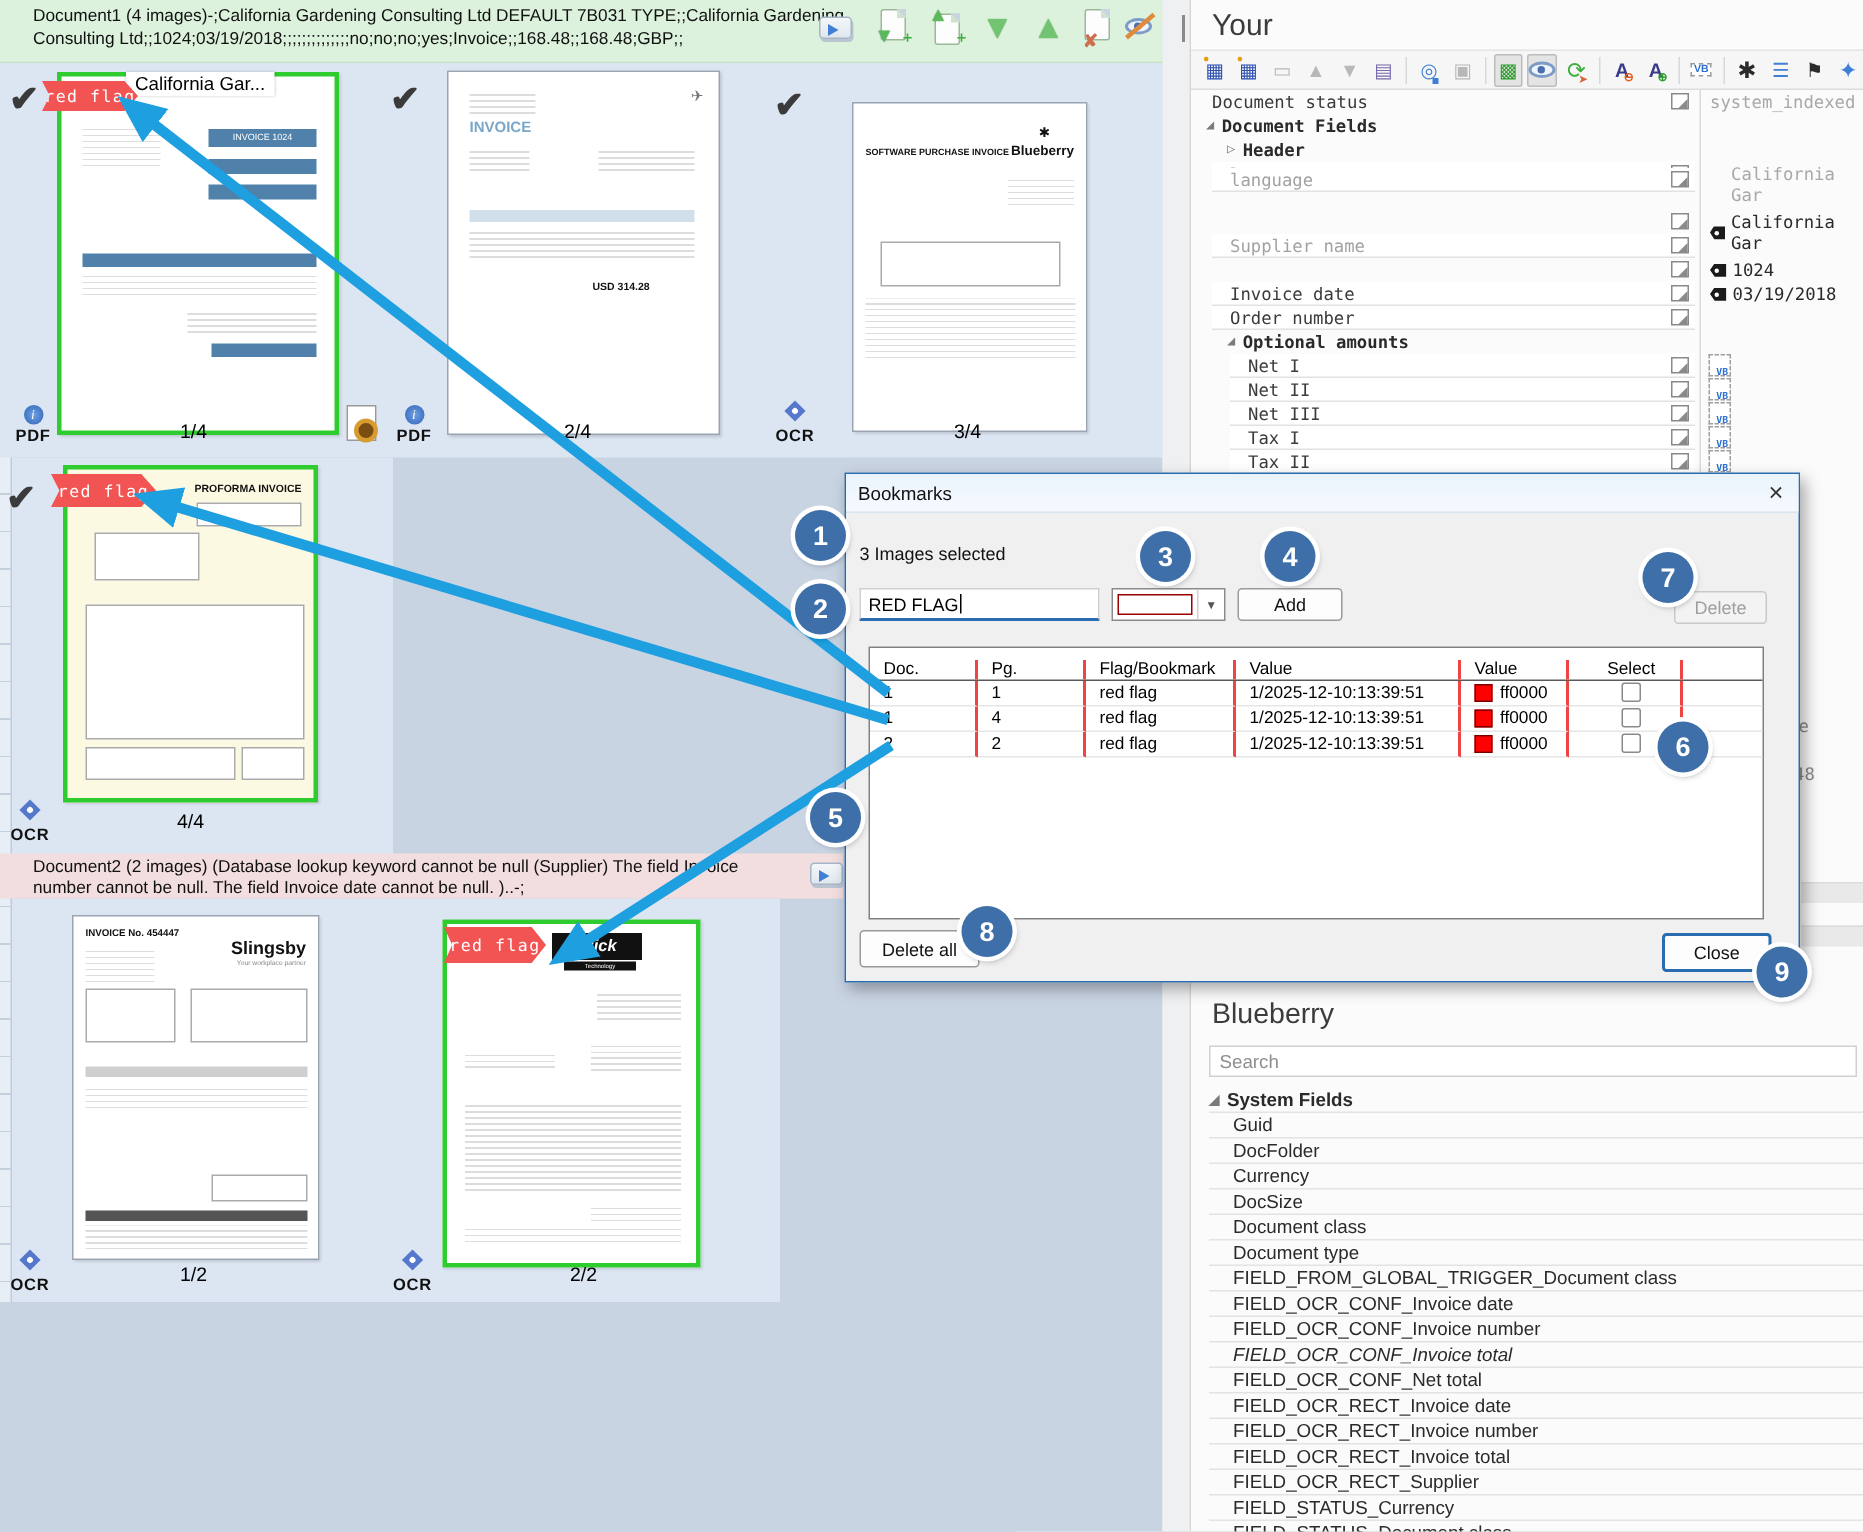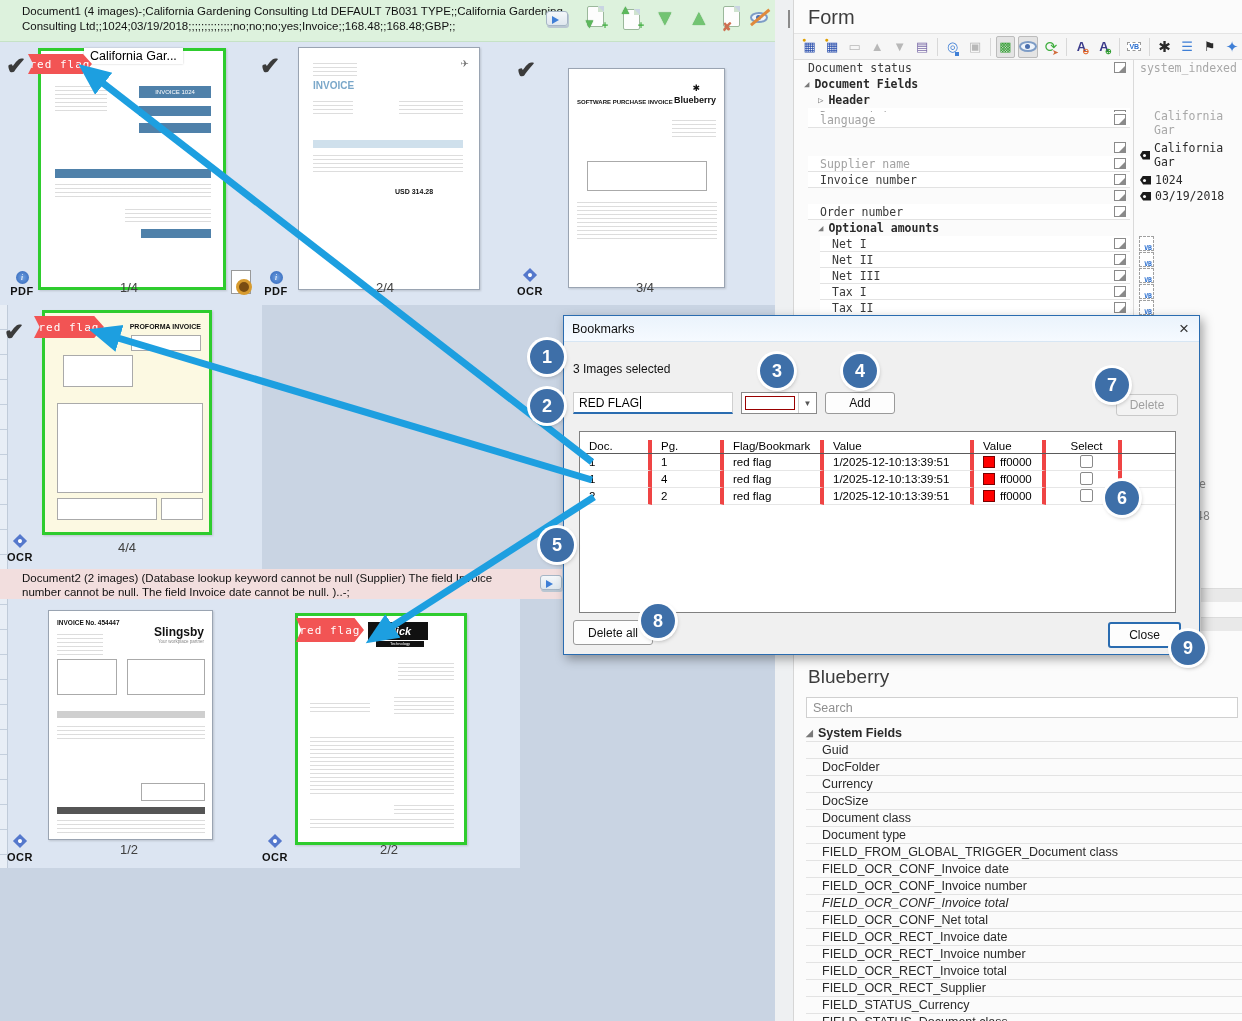--- a/index.html
+++ b/index.html
@@ -29,21 +29,21 @@
   .eye-ic { position:absolute; width:18px; height:11px; border:2px solid #7d9cc6; border-radius:50%; background:#eef4fb; }
   .eye-ic::after { content:""; position:absolute; left:4px; top:1px; width:5px; height:5px; border-radius:50%; background:#4a6fae; }
   .slash-o { position:absolute; width:24px; height:2.5px; background:#e08a3c; transform:rotate(-40deg); }
 
   
   .thumb { position:absolute; background:#fff; border:1px solid #9aa4b2; box-shadow:1px 1px 2px rgba(0,0,0,.15); }
   .thumb.sel { border:3px solid #2ecc2e; }
   .tband { position:absolute; background:#4f81aa; }
   .tband-lt { position:absolute; background:#cfe0ec; }
   .check { position:absolute; font-size:24px; color:#3b3b3b; font-weight:bold; }
-  .page-label { position:absolute; font-size:13px; color:#404040; }
+  .page-label { position:absolute; font-size:13px; color:#000000; }
   .flag { position:absolute; background:#f25454; color:#fff; font-size:11px; font-family:"DejaVu Sans Mono",monospace;
           display:flex; align-items:center; justify-content:center; letter-spacing:1px;
           clip-path:polygon(0 0,86% 0,100% 50%,86% 100%,0 100%,8% 50%);
           filter:drop-shadow(0 1px 1px rgba(120,0,0,.5)); z-index:30; }
   .tooltip-cg { position:absolute; background:#fff; color:#000; font-size:12.5px; padding:1px 6px; z-index:28; box-shadow:0 0 2px rgba(0,0,0,.2); }
   .badge { position:absolute; width:36px; text-align:center; }
   .badge .bt { font-size:11px; font-weight:bold; color:#111; letter-spacing:.5px; display:block; margin-top:1px; }
   .pdf-i { display:inline-block; width:13px; height:13px; border-radius:50%; background:radial-gradient(#6fa0e0,#2d62b8); color:#fff; font-size:9px; font-style:italic; font-family:"Liberation Serif",serif; line-height:13px; }
   .ocr-i { display:inline-block; width:10px; height:10px; background:#5578cc; transform:rotate(45deg); position:relative; }
   .ocr-i::after { content:""; position:absolute; left:3px; top:3px; width:4px; height:4px; background:#fff; border-radius:50%; }
@@ -106,21 +106,21 @@
   .caret { display:inline-block; width:1px; height:13px; background:#000; margin-left:1px; }
   #color-combo { position:absolute; left:177px; top:76px; width:76px; height:22px; background:#fff; border:1px solid #8a8a8a; display:flex; }
   #color-swatch { flex:1; margin:3px; border:1px solid #9a0000; }
   #color-drop { width:18px; border-left:1px solid #cfcfcf; display:flex; align-items:center; justify-content:center; font-size:8px; color:#555; }
   .btn { position:absolute; background:#fdfdfd; border:1px solid #9a9a9a; border-radius:3px; font-size:12px; color:#111; display:flex; align-items:center; justify-content:center; }
   .btn.disabled { color:#9f9f9f; background:#f3f3f3; border-color:#c9c9c9; }
   .btn.primary { border:2px solid #2a6cb0; }
   #bm-table { position:absolute; left:15px; top:115px; width:597px; height:182px; background:#fff; border:1px solid #808080; font-size:11.5px; }
   .tr { display:flex; height:17px; }
   .tr.head { height:22px; border-bottom:1px solid #5a5a5a; align-items:flex-end; font-size:11.5px; }
-  .td { border-right:4px solid #ef4444; padding:0 0 1px 9px; display:flex; align-items:center; gap:5px; }
+  .td { border-right:2px solid #ef4444; padding:0 0 1px 9px; display:flex; align-items:center; gap:5px; }
   .tr:not(.head) .td { border-bottom:1px solid #e6e6e6; }
   .c0{width:72px}.c1{width:72px}.c2{width:100px}.c3{width:150px}.c4{width:72px}.c5{width:76px;justify-content:center}.c6{flex:1;border-right:none}
   .sw { width:12px; height:12px; background:#ff0000; border:1px solid #7a0000; }
   .cb { width:13px; height:13px; background:#fff; border:1px solid #8a8a8a; border-radius:2px; }
 
   
   .callout { position:absolute; width:34px; height:34px; border-radius:50%; background:#3e6fa8; color:#fff;
              font-size:18px; font-weight:bold; display:flex; align-items:center; justify-content:center;
              box-shadow:0 0 0 3px #fff, 1px 2px 5px rgba(0,0,0,.45); z-index:70; }
   #arrow-layer { position:absolute; left:0; top:0; width:1242px; height:1021px; z-index:60; pointer-events:none; }
@@ -260,21 +260,21 @@
       <span>red flag</span>
     </div>
   <div class="badge" style="left:257px;top:832px;"><span class="ocr-i"></span><span class="bt">OCR</span></div>
   <div class="page-label" style="left:380px;top:842px;">2/2</div>
 </div>
 
 <div id="right-gap" class="abs"></div>
 <div id="splitter-handle" class="abs"></div>
 <div id="right-panel" class="abs"></div>
 
-<div class="abs panel-title" style="left:808px;top:6px;">Form</div>
+<div class="abs panel-title" style="left:808px;top:6px;">Your</div>
 
 <div id="form-toolbar" class="abs">
   <span class="tbi" style="color:#2a4fae;">▦<span style="position:absolute;left:1px;top:-1px;font-size:7px;color:#e0a000;">●</span></span>
   <span class="tbi" style="color:#2a4fae;">▦<span style="position:absolute;left:1px;top:-1px;font-size:7px;color:#e0a000;">●</span></span>
   <span class="tbi disabled">▭</span>
   <span class="tbi disabled">▲</span>
   <span class="tbi disabled">▼</span>
   <span class="tbi" style="color:#7a6aa8;">▤</span>
   <span class="tbsep"></span>
   <span class="tbi" style="color:#3f7fd6;">◎<span style="position:absolute;right:2px;bottom:1px;width:4px;height:4px;background:#3f7fd6;"></span></span>
@@ -337,30 +337,30 @@
       <span>California Gar</span>
     </span>
 </div>
 <div class="frow mono" style="top:156px;">
   <div class="fcell gray">
       <span>Supplier name</span>
     </div>
     <span class="note-ic"></span>
 </div>
 <div class="frow mono" style="top:172px;">
-  <div class="fcell">
-      <span>Invoice number</span>
-    </div>
     <span class="note-ic"></span>
   <span class="fval">
       <span class="tag-ic"></span>
       <span>1024</span>
     </span>
 </div>
 <div class="frow mono" style="top:188px;">
+  <div class="fcell">
+      <span>Invoice date</span>
+    </div>
     <span class="note-ic"></span>
   <span class="fval">
       <span class="tag-ic"></span>
       <span>03/19/2018</span>
     </span>
 </div>
 <div class="frow mono" style="top:204px;">
   <div class="fcell">
       <span>Order number</span>
     </div>

